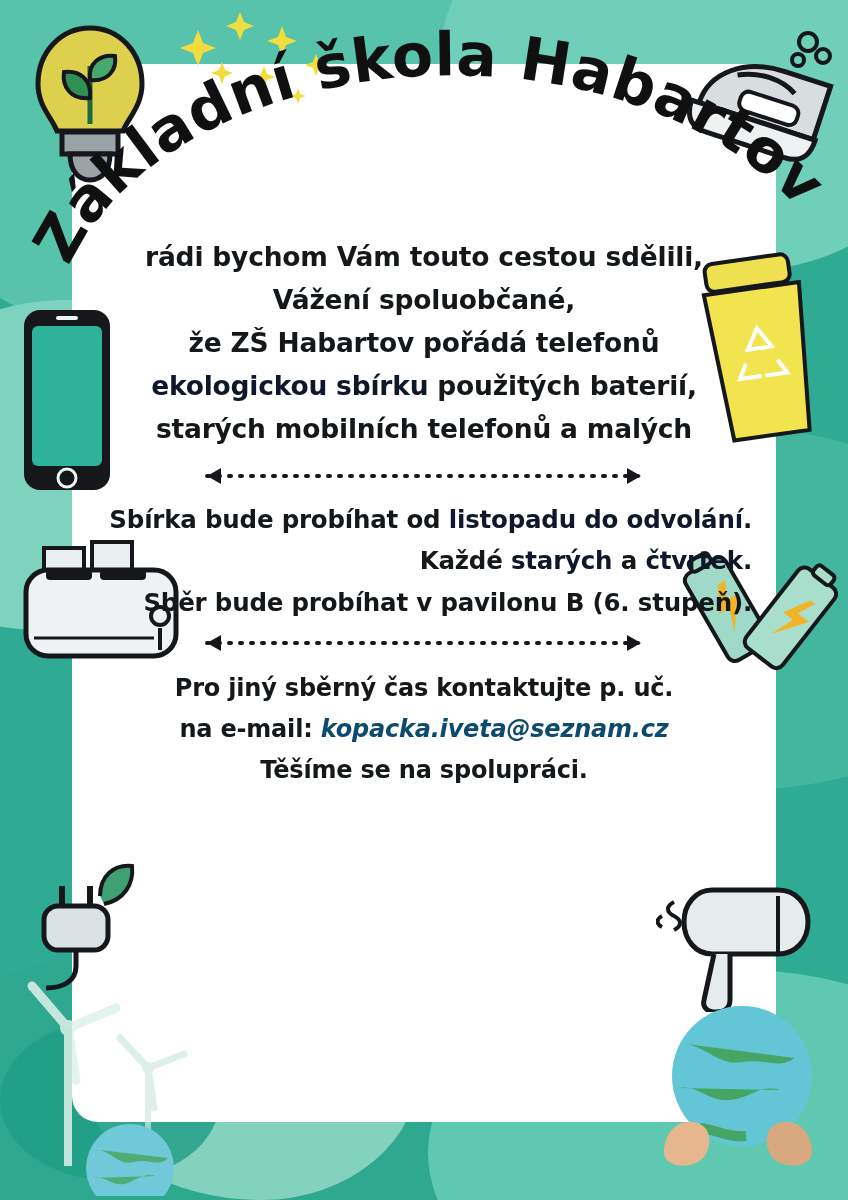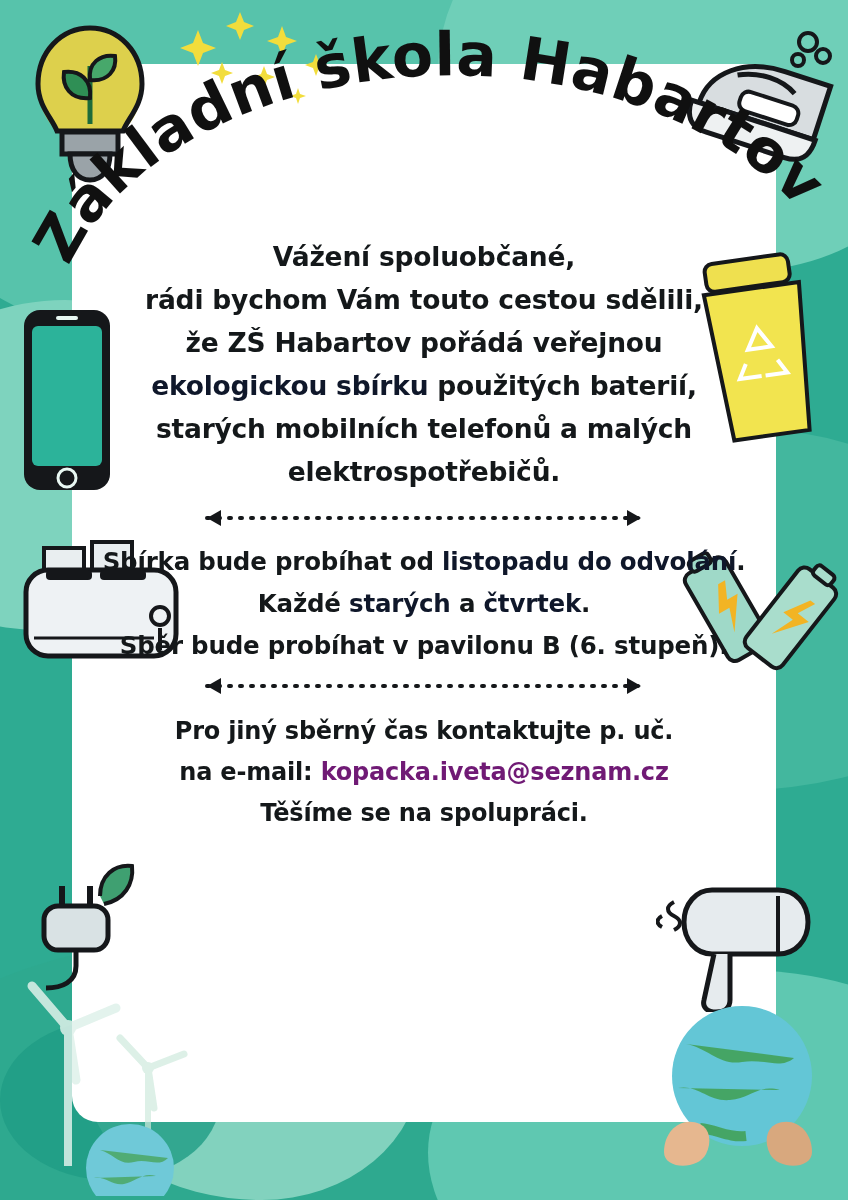--- a/index.html
+++ b/index.html
@@ -139,31 +139,32 @@
     width: 100%;
     height: 24px;
   }
   .divider svg { display: block; margin: 0 auto; }
 
   .para-mid {
     position: absolute;
     left: 0;
     top: 0;
     width: 100%;
+    text-align: right;
   }
   .para-mid p, .para-bottom p {
     margin: 0 0 10px 0;
     font-size: 24.5px;
     font-weight: 700;
     line-height: 1.3;
     letter-spacing: -0.2px;
   }
   .para-bottom p { font-size: 24px; }
 
-  .email { color: #701a75; }
+  .email { color: #0c4a6e; font-style: italic; }
 
   
   .deco { position: absolute; }
 
   
   .deco-bulb { left: 18px; top: 14px; }
   
   .deco-sparkle { left: 178px; top: 0px; }
   
   .deco-iron { right: 8px; top: 26px; }
@@ -357,26 +358,25 @@
       </defs>
       <text>
         <textPath href="#arcPath" startOffset="50%" text-anchor="middle">Základní škola Habartov</textPath>
       </text>
     </svg>
   </div>
 
   <div class="body-text">
 
     <div class="para-top">
+      <p>rádi bychom Vám touto cestou sdělili,</p>
       <p>Vážení spoluobčané,</p>
-      <p>rádi bychom Vám touto cestou sdělili,</p>
-      <p>že ZŠ Habartov pořádá veřejnou</p>
+      <p>že ZŠ Habartov pořádá telefonů</p>
       <p><span class="hl">ekologickou sbírku</span><span> použitých baterií,</span></p>
       <p>starých mobilních telefonů a malých</p>
-      <p>elektrospotřebičů.</p>
     </div>
 
     <div class="divider" style="margin-top:20px;margin-bottom:14px;position:relative;">
       <svg width="470" height="20" viewBox="0 0 470 20">
         <path d="M18 10H452" stroke="#15171a" stroke-width="4" stroke-dasharray="2 9" stroke-linecap="round"></path>
         <path d="M18 10l14-8v16z" fill="#15171a"></path>
         <path d="M452 10l-14-8v16z" fill="#15171a"></path>
       </svg>
     </div>
 

